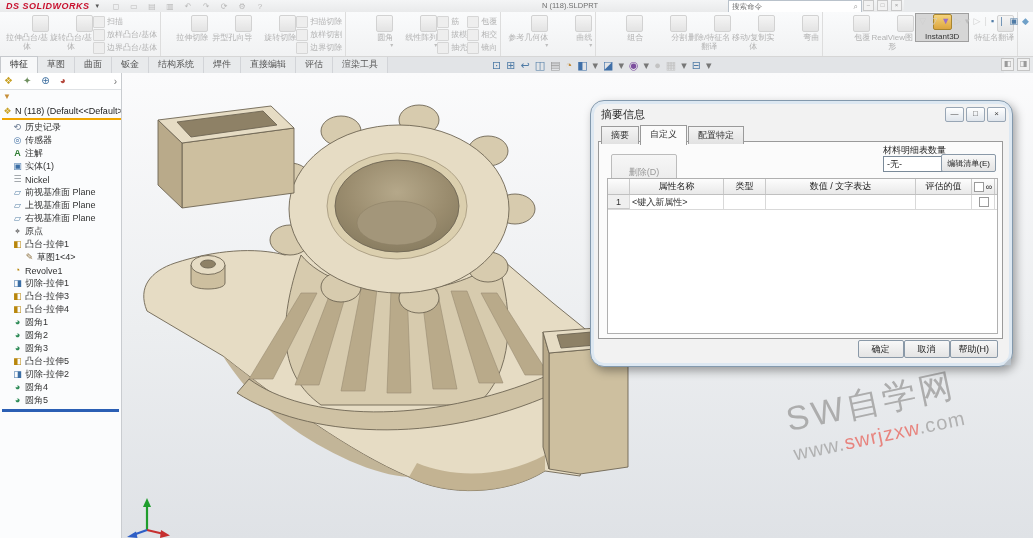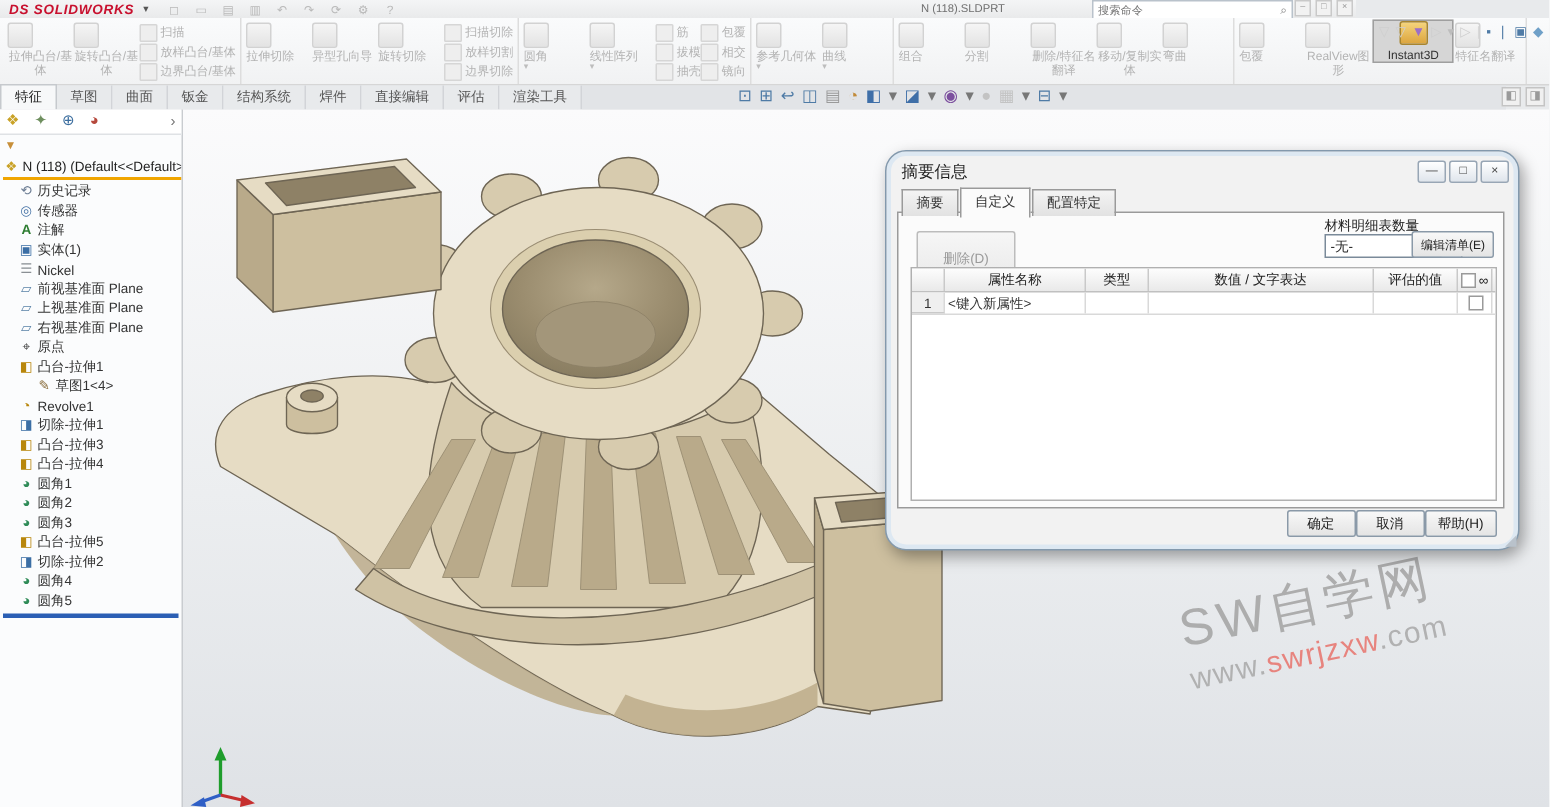--- a/index.html
+++ b/index.html
@@ -4,31 +4,31 @@
 <style>
   html,body{margin:0;padding:0;background:#fff;}
   #root{position:relative;width:1033px;height:538px;overflow:hidden;
         font-family:"Liberation Sans","DejaVu Sans",sans-serif;color:#444;
         background:#e8eaec;font-size:9px;}
   
   #titlebar{position:absolute;left:0;top:0;width:904px;height:12px;background:linear-gradient(#f4f5f6,#e9eaeb);border-bottom:1px solid #dcdcdc;display:flex;align-items:center;overflow:hidden;}
   #logo{font-size:9px;font-weight:bold;font-style:italic;color:#c8102e;padding:0 6px;letter-spacing:.5px;white-space:nowrap;}
   #logo-arrow{color:#555;font-size:7px;margin-right:10px;}
   .qi{display:inline-flex;align-items:center;justify-content:center;width:14px;height:10px;color:#b9b9b9;font-size:8px;margin-right:4px;}
-  #doc-title{position:absolute;left:470px;top:1px;width:200px;text-align:right;font-size:7.5px;color:#6f6f6f;white-space:nowrap;}
+  #doc-title{position:absolute;left:470px;top:1px;width:200px;text-align:center;font-size:7.5px;color:#6f6f6f;white-space:nowrap;}
   #search-wrap{position:absolute;right:42px;top:0px;width:132px;height:11px;border:1px solid #b9c2cb;background:#fff;display:flex;align-items:center;}
   #search-input{flex:1;border:0;outline:none;font-size:7.5px;height:9px;padding:0 3px;color:#888;background:transparent;font-family:inherit;}
   #search-mag{color:#8a8a8a;font-size:8px;padding-right:3px;}
   #win-icons{position:absolute;right:2px;top:0;display:flex;gap:3px;}
   .wi{width:9px;height:9px;border:1px solid #c9c9c9;background:#f2f2f2;color:#9a9a9a;font-size:6px;line-height:8px;text-align:center;}
   
   #ribbon{position:absolute;left:0;top:12px;width:1033px;height:45px;background:linear-gradient(#fafbfc,#f1f2f3);border-bottom:1px solid #d6d6d6;display:flex;align-items:stretch;padding-left:2px;box-sizing:border-box;}
   .rgroup{display:flex;align-items:flex-start;border-right:1px solid #ddd;padding:1px 3px;}
   .rrow{display:flex;}
-  .rbig{width:44px;display:flex;flex-direction:column;align-items:flex-start;padding-top:2px;cursor:default;}
+  .rbig{width:44px;display:flex;flex-direction:column;align-items:flex-end;padding-top:2px;cursor:default;}
   .rib-ico{width:15px;height:15px;border:1px solid #d2d2d2;border-radius:2px;background:linear-gradient(#f5f5f5,#e3e3e3);margin-bottom:1px;}
   .rlbl{font-size:8px;line-height:9px;text-align:center;color:#b3b3b3;max-height:18px;overflow:hidden;}
   .rcaret{font-size:6px;color:#bdbdbd;line-height:6px;}
   .rstack{display:flex;flex-direction:column;justify-content:flex-start;padding-top:2px;}
   .rsmall{display:flex;align-items:center;height:13px;gap:2px;}
   .rs-ico{width:10px;height:10px;border:1px solid #d6d6d6;border-radius:1px;background:#eee;flex:0 0 auto;}
   .rsl{font-size:8px;color:#b3b3b3;white-space:nowrap;}
   #instant3d{width:52px;background:#d6d6d6;border:1px solid #9f9f9f;display:flex;flex-direction:column;align-items:center;justify-content:center;margin:0 1px;}
   #instant3d .rlbl{color:#333;}
   .instant3d-icon{width:17px;height:14px;border:1px solid #a8852f;border-radius:2px;background:linear-gradient(#f5d47c,#dca53e);margin-bottom:2px;}

